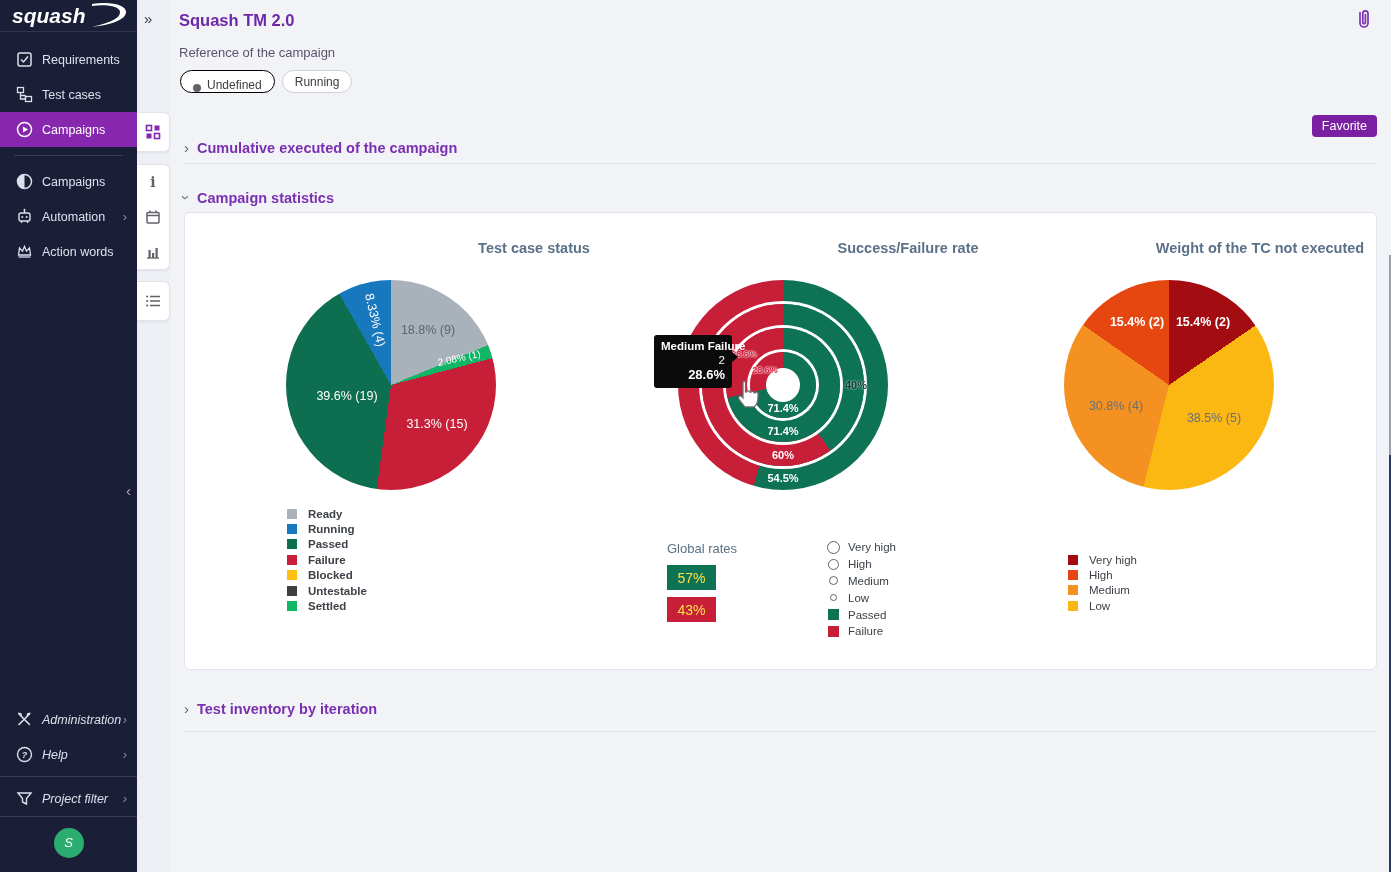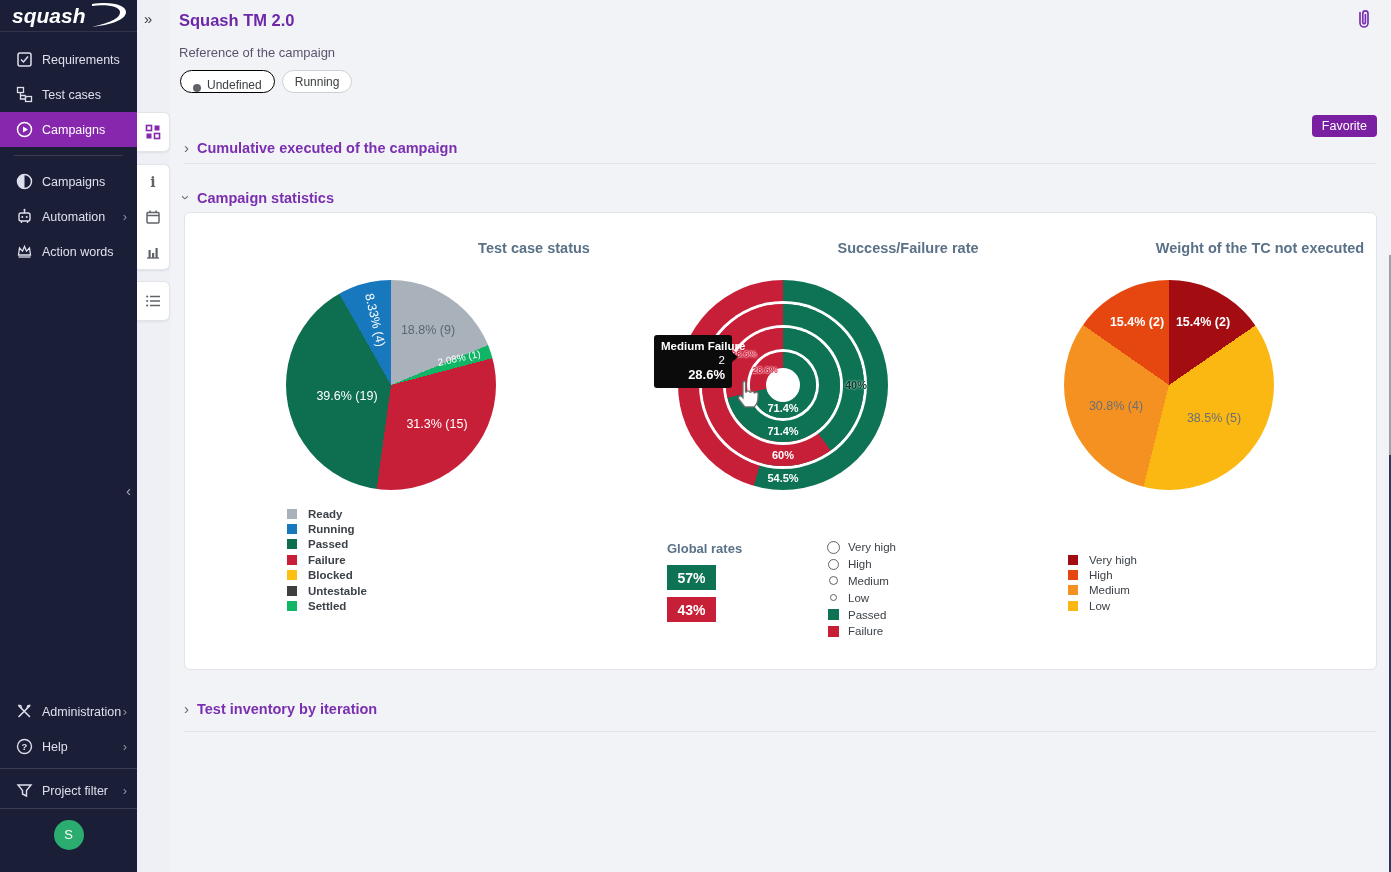--- a/index.html
+++ b/index.html
@@ -9,21 +9,21 @@
 
   
   .sidebar { position:absolute; left:0; top:0; width:137px; height:872px; background:#1a1e37; z-index:5; }
   .logo { height:32px; display:flex; align-items:center; padding-left:8px; border-bottom:1px solid rgba(255,255,255,.10); }
   .nav-top { padding-top:10px; }
   .nav-row { position:relative; height:35px; display:flex; align-items:center; color:#dde0ec; font-size:12.5px; cursor:pointer; }
   .nav-row .nico { width:17px; height:17px; margin-left:16px; margin-right:9px; flex:0 0 17px; }
   .nav-row.active { background:#8627ad; color:#fff; }
   .nav-row .sub-arrow { position:absolute; right:10px; color:#8e93a8; font-size:13px; }
   .nav-div { height:1px; background:rgba(255,255,255,.14); margin:8px 14px; }
-  .nav-bottom { position:absolute; left:0; right:0; bottom:12px; }
+  .nav-bottom { position:absolute; left:0; right:0; bottom:4px;font-style:italic; }
   .avatar-bar { height:52px; border-top:1px solid rgba(255,255,255,.14); display:flex; align-items:center; justify-content:center; }
   .avatar { width:30px; height:30px; border-radius:50%; background:#2aad6e; color:#fff; font-size:13px; display:flex; align-items:center; justify-content:center; cursor:pointer; }
   .collapse-ch { position:absolute; right:6px; top:482px; color:#aab; font-size:15px; cursor:pointer; }
 
   
   .rail { position:absolute; left:137px; top:0; width:33px; height:872px; background:#eef0f5; z-index:4; }
   .rail-expand { position:absolute; left:7px; top:10px; font-size:15px; color:#3c4043; cursor:pointer; letter-spacing:-2px; }
   .rail-card { position:absolute; left:0; width:33px; background:#fff; border:1px solid #e2e4ea; border-left:none; border-radius:0 6px 6px 0; box-shadow:0 1px 2px rgba(30,40,70,.08); display:flex; flex-direction:column; align-items:center; }
   .rail-ic { width:33px; height:34px; display:flex; align-items:center; justify-content:center; cursor:pointer; }
 
@@ -71,22 +71,22 @@
 
   
   .legend { position:absolute; font-size:11.5px; color:#3c4248; }
   .lg-row { display:flex; align-items:center; height:15.4px; cursor:pointer; }
   .lg-sw { width:10px; height:10px; margin-right:11px; flex:0 0 10px; }
   .legend2 .lg-row { height:16.8px; }
   .lg-circle-col { width:14px; margin-right:8px; display:flex; justify-content:center; }
   .lg-circle { border:1.5px solid #5f6368; border-radius:50%; background:#fff; }
   .lg-sq { width:11px; height:11px; margin:0 9px 0 2px; }
 
-  .gr-title { position:absolute; left:667px; top:541px; font-size:13px; font-weight:700; color:#5a7188; }
-  .gr-box { position:absolute; left:667px; width:49px; height:25px; color:#ffffff; font-size:14px; font-weight:700; display:flex; align-items:center; justify-content:center; }
+  .gr-title { position:absolute; left:667px; top:541px; font-size:13px; font-weight:400; color:#5a7188; }
+  .gr-box { position:absolute; left:667px; width:49px; height:25px; color:#fde047; font-size:14px; font-weight:400; display:flex; align-items:center; justify-content:center; }
 
   
   .edge-gray { position:absolute; right:0; top:255px; width:2px; height:200px; background:#99a1ad; }
   .edge-navy { position:absolute; right:0; top:455px; bottom:0; width:2px; background:#2a3760; }
 </style>
 </head>
 <body>
 
 <div id="app">
 

